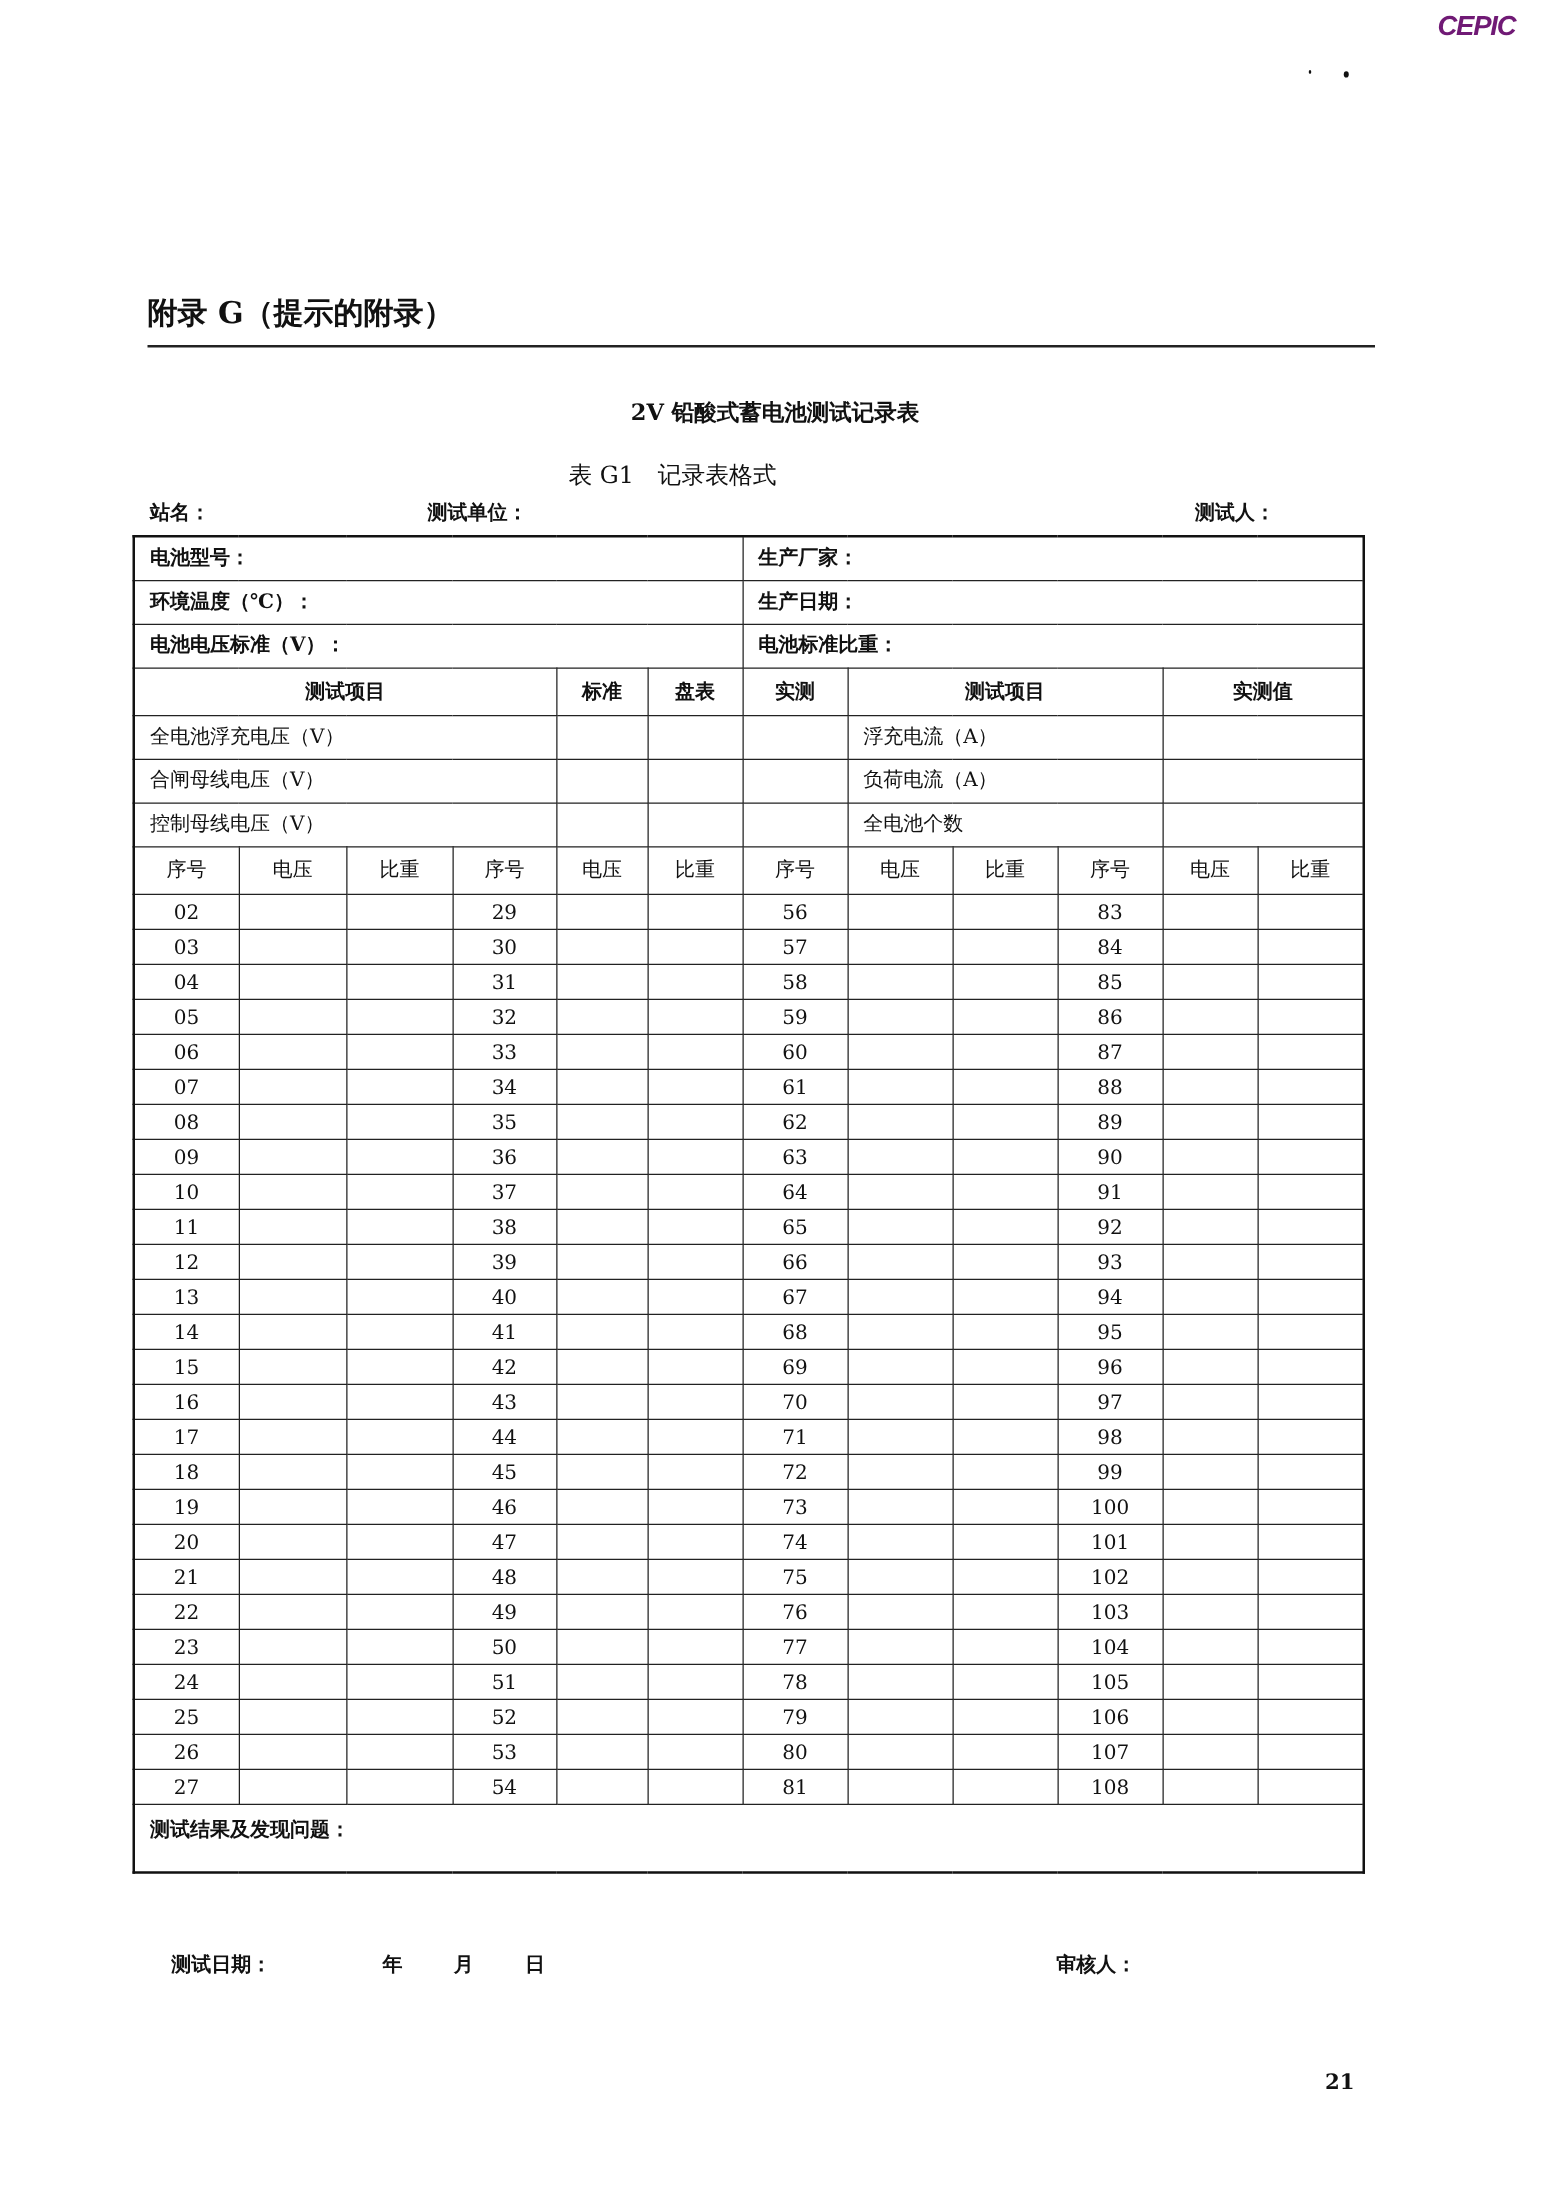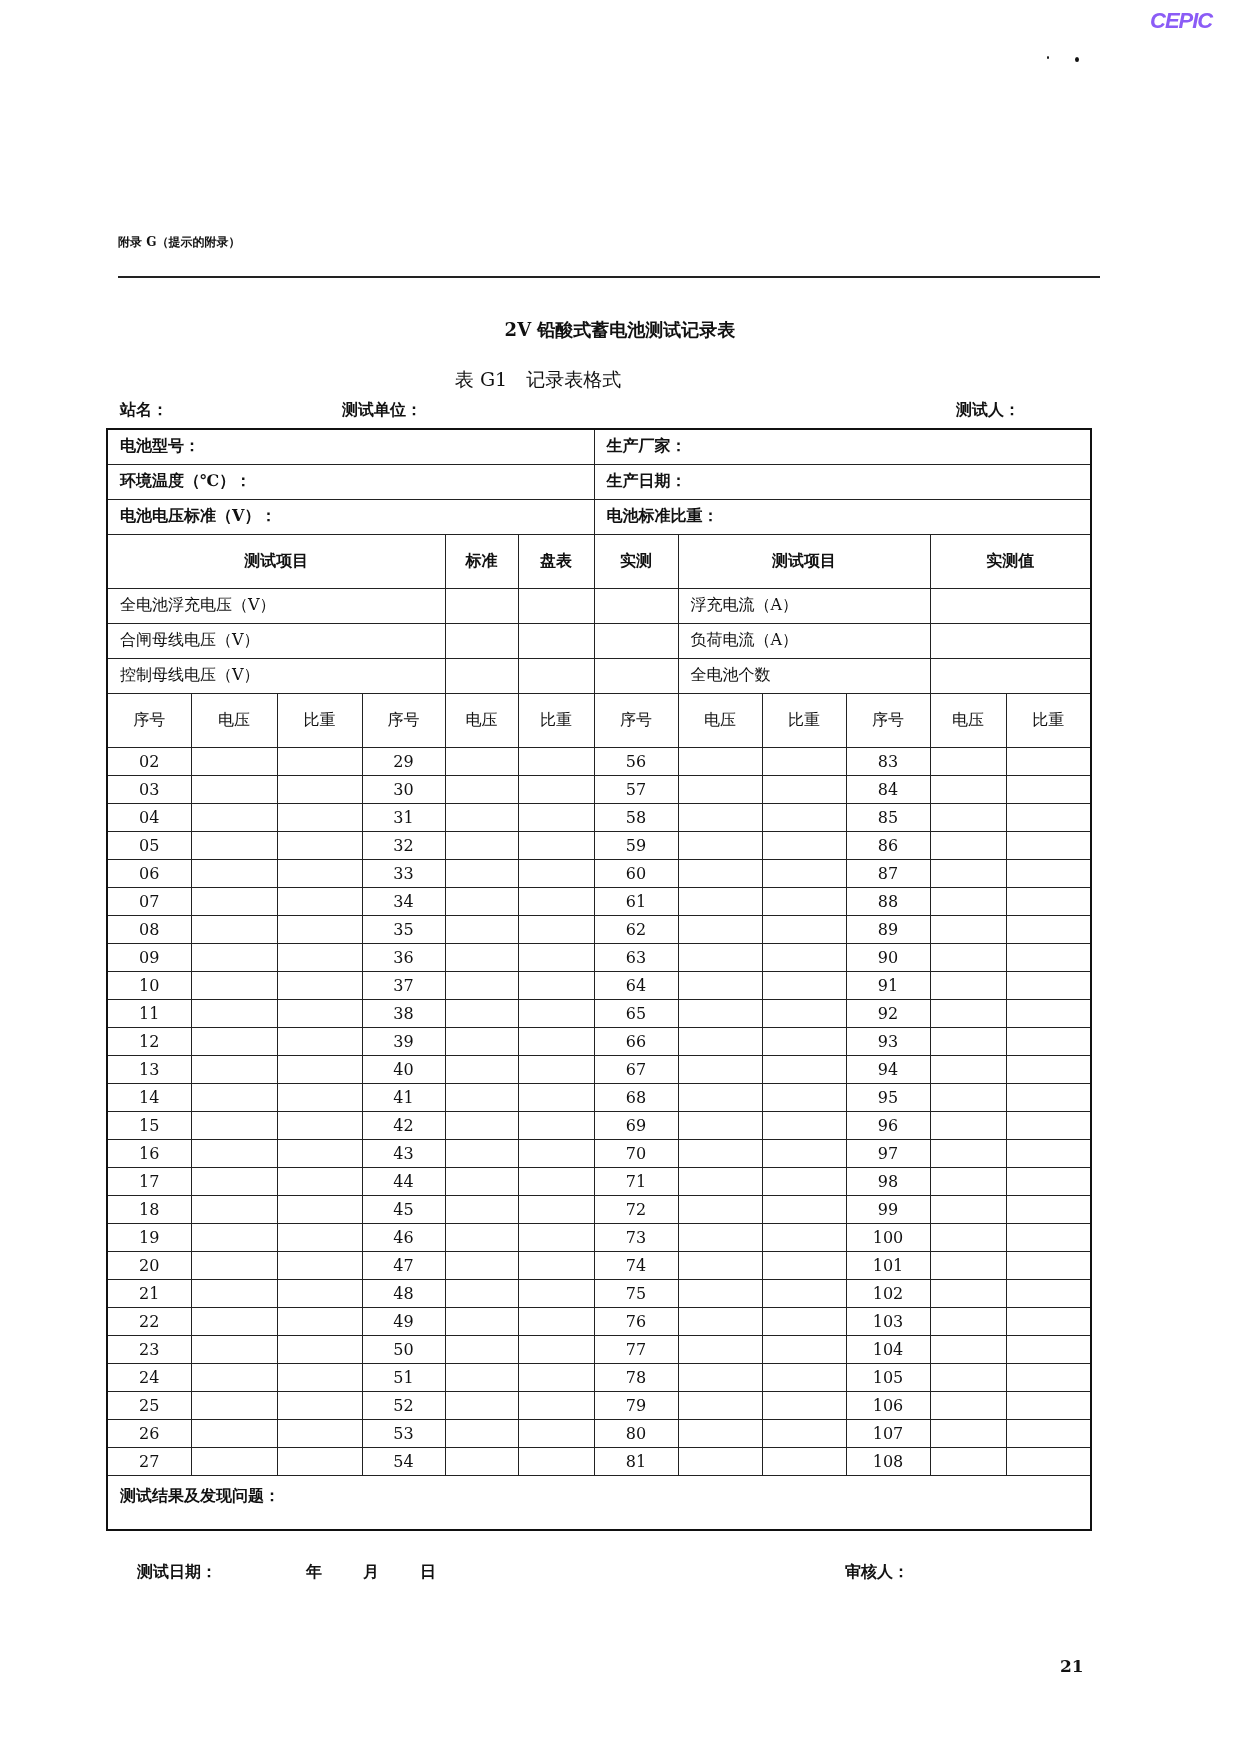--- a/index.html
+++ b/index.html
@@ -1,27 +1,27 @@
 <!DOCTYPE html>
 <html><head>
 <meta charset="utf-8">
 <style>
   html, body { margin:0; padding:0; background:#fff; }
   body { width:1240px; height:1754px; position:relative; font-family:"DejaVu Serif", "Liberation Serif", serif; color:#111; overflow:hidden; }
-  .logo { position:absolute; left:1150px; top:8px; font-family:"Liberation Sans", sans-serif; font-style:italic; font-weight:bold; color:#8b5cf6; font-size:22px; letter-spacing:-1px; }
+  .logo { position:absolute; left:1150px; top:8px; font-family:"Liberation Sans", sans-serif; font-style:italic; font-weight:bold; color:#701a75; font-size:22px; letter-spacing:-1px; }
   .dot { position:absolute; width:4px; height:5px; background:#111; border-radius:50%; }
-  .appendix { position:absolute; left:118px; top:234px; font-size:12px; font-weight:bold; }
+  .appendix { position:absolute; left:118px; top:234px; font-size:24px; font-weight:bold; }
   .rule { position:absolute; left:118px; top:276px; width:982px; height:2px; background:#222; }
   .title { position:absolute; left:0; width:1240px; top:318px; text-align:center; font-size:18px; font-weight:bold; }
   .subtitle { position:absolute; left:0; width:1076px; top:367px; text-align:center; font-size:19px; }
   .meta { position:absolute; top:400px; font-size:16px; font-weight:bold; }
   table.form { position:absolute; left:106px; top:428px; width:984px; border-collapse:collapse; table-layout:fixed; font-size:16px; }
   table.form td { border:1.5px solid #222; padding:0 0 0 12px; height:35px; box-sizing:border-box; white-space:nowrap; overflow:hidden; }
   table.form { border:2px solid #111; }
-  .c { text-align:center; padding:16px !important; }
+  .c { text-align:center; padding:0 !important; }
   .b { font-weight:bold; }
   td.num { text-align:center; padding:0 !important; height:28px !important; font-size:16px; }
   td.cell { padding:0 !important; height:28px !important; }
   tr.hdr td { height:38px; }
   tr.result td { height:55px; vertical-align:top; padding-top:10px;margin-top:34px; }
   .footer { position:absolute; top:1562px; font-size:16px; font-weight:bold; }
   .pageno { position:absolute; left:1060px; top:1656px; font-size:17px; font-weight:bold; }
 </style>
 </head>
 <body>

